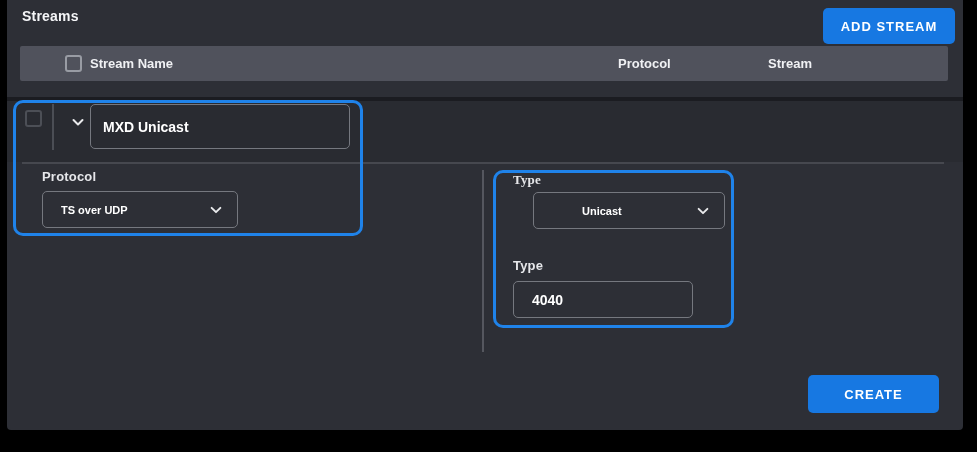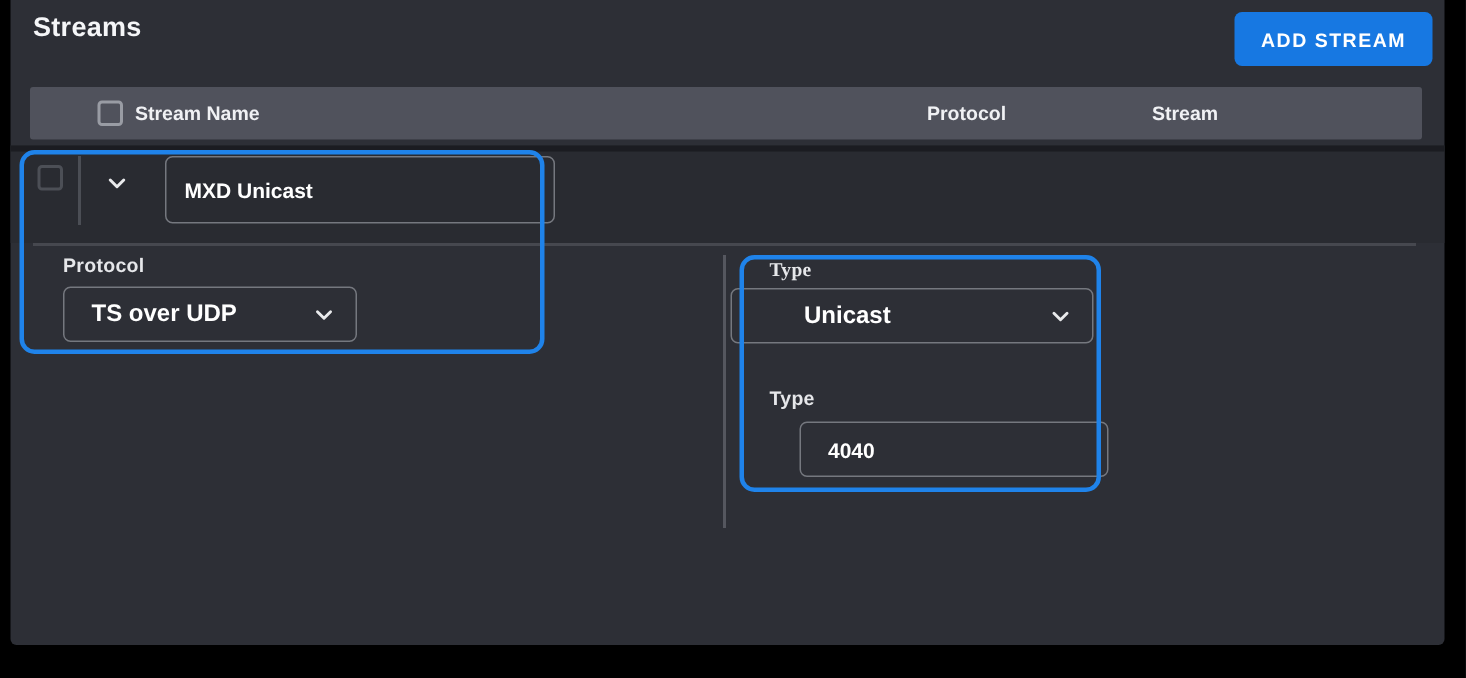--- a/index.html
+++ b/index.html
@@ -12,40 +12,40 @@
   .panel {
     position: absolute;
     left: 7px; top: 0;
     width: 956px; height: 430px;
     background: var(--panel-bg, #2d2f36);
     border-radius: 0 0 4px 4px;
   }
   
   .page-title {
     position: absolute; left: 15px; top: 8px;
-    font-size: 18px; font-weight: bold; color: #f5f6f8;
+    font-size: 14px; font-weight: bold; color: #f5f6f8;
     letter-spacing: 0.2px;
   }
   .btn {
     display: flex; align-items: center; justify-content: center;
     font-size: 13px; font-weight: bold; letter-spacing: 1px;
     border-radius: 5px; cursor: pointer; border: none;
     font-family: Liberation Sans, sans-serif;
   }
   .btn-primary {
     background: var(--accent-blue, #1778e2);
     color: #ffffff;
   }
   .btn-add {
     position: absolute; right: 8px; top: 8px;
     width: 132px; height: 36px;
   }
   
   .table-header {
-    position: absolute; left: 13px; top: 58px;
+    position: absolute; left: 13px; top: 46px;
     width: 928px; height: 35px;
     background: var(--header-bar-bg, #50525c);
     border-radius: 2px;
   }
   .table-header .col {
     position: absolute; top: 0; height: 35px;
     display: flex; align-items: center;
     font-size: 13px; font-weight: bold; color: #f0f1f4;
   }
   .checkbox {
@@ -97,51 +97,50 @@
     color: #e9eaec; cursor: pointer; background: transparent; border: none;
   }
   .text-input {
     background: transparent;
     border: 1px solid #75787f;
     border-radius: 5px;
     color: #ffffff;
     font-size: 14px; font-weight: bold;
     font-family: "Liberation Sans", sans-serif;
     outline: none;
-    margin-left: 20px;
   }
   .stream-name-input {
     position: absolute; left: 83px; top: 104px;
     width: 260px; height: 45px;
     padding: 0 12px;
   }
   
   .field-label {
     position: absolute;
     font-size: 13px; font-weight: bold; color: #e6e7ea;
     letter-spacing: 0.2px;
   }
   .select {
     position: absolute;
     border: 1px solid #75787f;
     border-radius: 5px;
     display: flex; align-items: center; justify-content: space-between;
     padding: 0 14px 0 18px;
-    color: #ffffff; font-size: 16px; font-weight: bold;
+    color: #ffffff; font-size: 11px; font-weight: bold;
     cursor: pointer; background: transparent;
   }
   .select .chev { color: #e9eaec; display: flex; }
   .label-protocol { left: 35px; top: 169px; }
   .select-protocol { left: 35px; top: 191px; width: 196px; height: 37px; }
   .label-type { left: 506px; top: 172px; font-family: Liberation Serif, serif; }
-  .select-type { left: 480px; top: 192px; width: 242px; height: 37px; padding-left: 48px; }
+  .select-type { left: 526px; top: 192px; width: 192px; height: 37px; padding-left: 48px; }
   .label-port { left: 506px; top: 258px; }
   .port-input {
     position: absolute; left: 506px; top: 281px;
-    width: 206px; height: 37px;
+    width: 180px; height: 37px;
     padding: 0 18px; font-size: 14px;
   }
   
   .btn-cancel {
     position: absolute; left: 651px; top: 375px;
     width: 133px; height: 38px;
     background: transparent;
     border: 2px solid #2a5ec2;
     color: #3b79dd;
   }
@@ -202,14 +201,15 @@
         </svg>
     </span>
   </div>
 
   <div class="field-label label-port">Type</div>
   <input class="text-input port-input" type="text" value="4040" style="">
 
   <div class="highlight-frame frame-row"></div>
   <div class="highlight-frame frame-type-port"></div>
 
+  <button class="btn btn-primary btn-create">CREATE</button>
 
 </div>
 
 </body></html>

